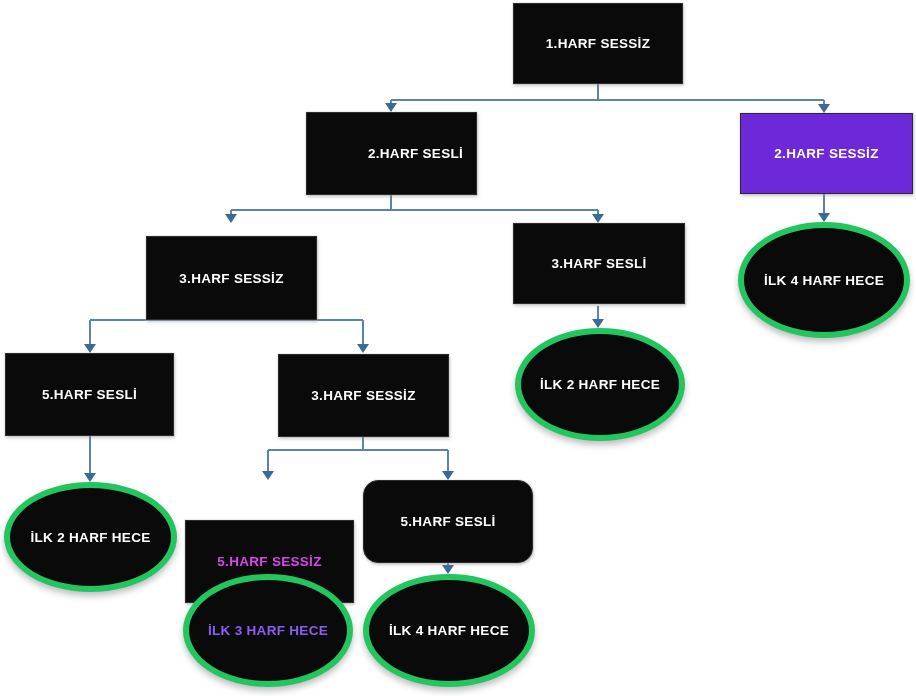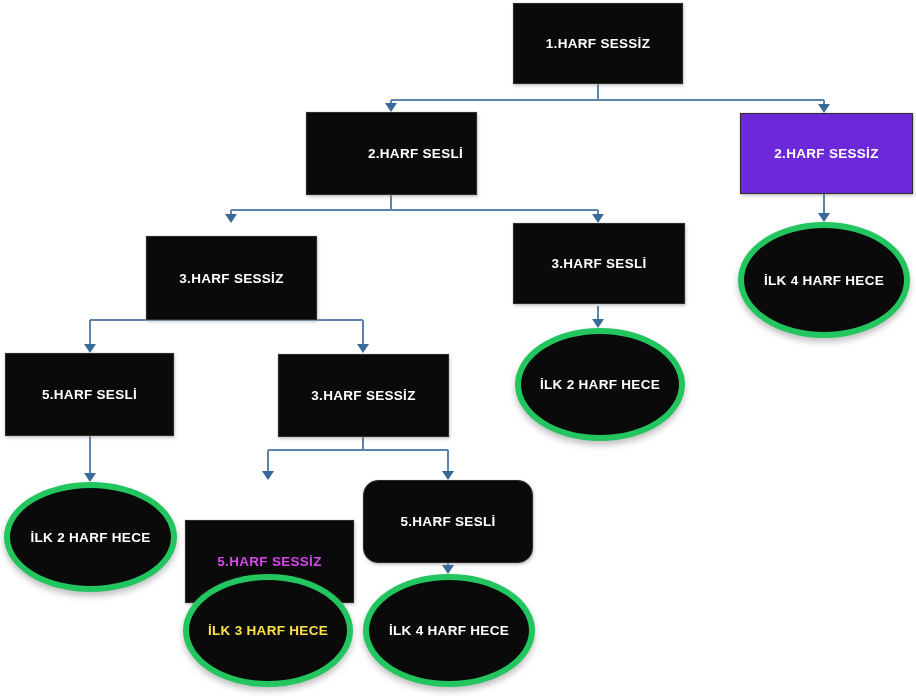--- a/index.html
+++ b/index.html
@@ -133,21 +133,21 @@
   </div>
 
   <div class="node rect" style="left: 185px; top: 480px; width: 169px; height: 83px; background: rgb(10, 10, 10); color: #d946ef; margin-top: 40px;">
     <span class="label">5.HARF SESSİZ</span>
   </div>
 
   <div class="node rect" style="left: 363px; top: 480px; width: 170px; height: 83px; background: rgb(10, 10, 10); color: rgb(255, 255, 255); border-radius: 15px;">
     <span class="label">5.HARF SESLİ</span>
   </div>
 
-  <div class="node ellipse" style="left: 183px; top: 574px; width: 170px; height: 113px; background: rgb(10, 10, 10); color: #fde047;">
+  <div class="node ellipse" style="left: 183px; top: 574px; width: 170px; height: 113px; background: rgb(10, 10, 10); color: #8b5cf6;">
     <span class="label">İLK 3 HARF HECE</span>
   </div>
 
   <div class="node ellipse" style="left: 363px; top: 574px; width: 172px; height: 113px; background: rgb(10, 10, 10); color: rgb(255, 255, 255);">
     <span class="label">İLK 4 HARF HECE</span>
   </div>
 
 </div>
 
 </body></html>

